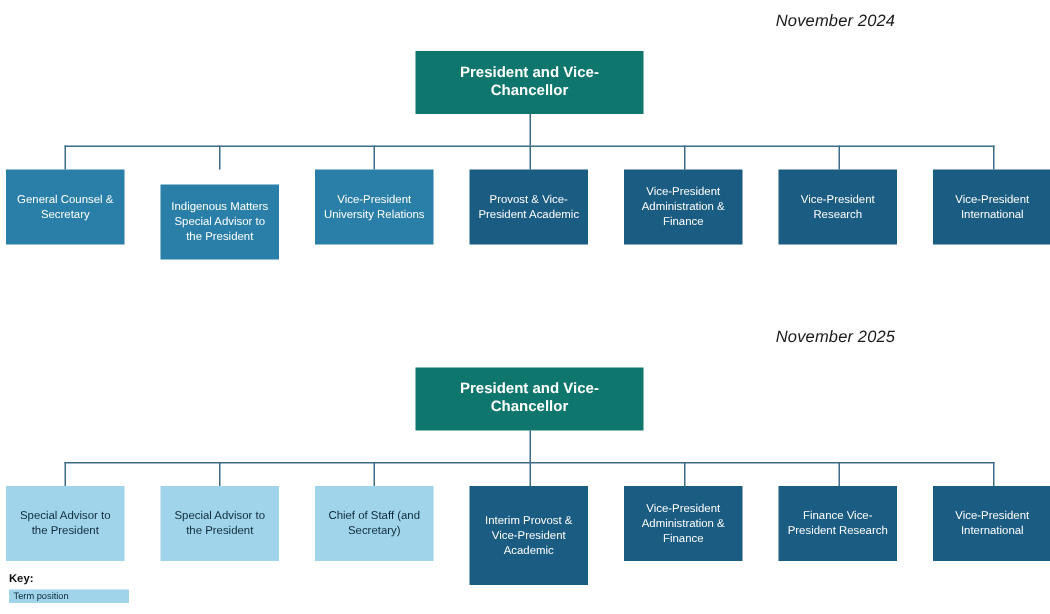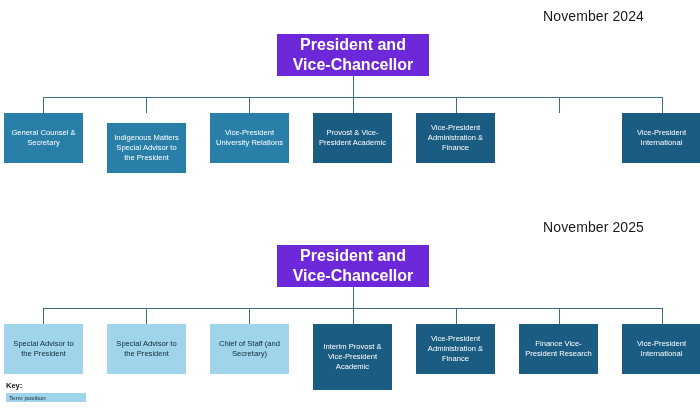--- a/index.html
+++ b/index.html
@@ -15,34 +15,35 @@
     overflow: hidden;
   }
   .stage {
     position: absolute;
     left: 0; top: 0;
     width: 700px;
     height: 409px;
   }
   .date-label {
     position: absolute;
-    font-size: 14px;
+    font-size: 11px;
     color: #1a1a1a;
-    text-align: right;
+    text-align: center;
     letter-spacing: 0.1px;
+    font-style: italic;
   }
   .root-box {
     position: absolute;
-    background: #6d28d9;
+    background: #0f766e;
     color: #ffffff;
     display: flex;
     align-items: center;
     justify-content: center;
     text-align: center;
-    font-size: 16px;
+    font-size: 10px;
     font-weight: bold;
     line-height: 1.25;
     padding: 2px 8px;
     box-sizing: border-box;
   }
   .node-box {
     position: absolute;
     display: flex;
     align-items: center;
     justify-content: center;
@@ -111,20 +112,21 @@
   <div class="connector" style="left:352.5px; top:97px; width:1px; height:16px;"></div>
   <div class="connector" style="left:456px; top:97px; width:1px; height:16px;"></div>
   <div class="connector" style="left:559px; top:97px; width:1px; height:16px;"></div>
   <div class="connector" style="left:662px; top:97px; width:1px; height:16px;"></div>
 
   <div class="node-box node-mid" style="left:4px; top:113px; width:79px; height:50px;">General Counsel &amp; Secretary</div>
   <div class="node-box node-mid" style="left:107px; top:123px; width:79px; height:50px;">Indigenous Matters Special Advisor to the President</div>
   <div class="node-box node-mid" style="left:210px; top:113px; width:79px; height:50px;">Vice-President University Relations</div>
   <div class="node-box node-dark" style="left:313px; top:113px; width:79px; height:50px;">Provost &amp; Vice-President Academic</div>
   <div class="node-box node-dark" style="left:416px; top:113px; width:79px; height:50px;">Vice-President Administration &amp; Finance</div>
+  <div class="node-box node-dark" style="left:519px; top:113px; width:79px; height:50px;">Vice-President Research</div>
   <div class="node-box node-dark" style="left:622px; top:113px; width:79px; height:50px;">Vice-President International</div>
 
   <div class="date-label" style="left:470px; top:219px; width:174px;">November 2025</div>
 
   <div class="root-box" style="left:277px; top:245px; width:152px; height:42px;">President and Vice-Chancellor</div>
 
   <div class="connector" style="left:352.5px; top:287px; width:1px; height:21px;"></div>
   <div class="connector" style="left:43px; top:308px; width:620px; height:1px;"></div>
   <div class="connector" style="left:43px; top:308px; width:1px; height:16px;"></div>
   <div class="connector" style="left:146px; top:308px; width:1px; height:16px;"></div>

